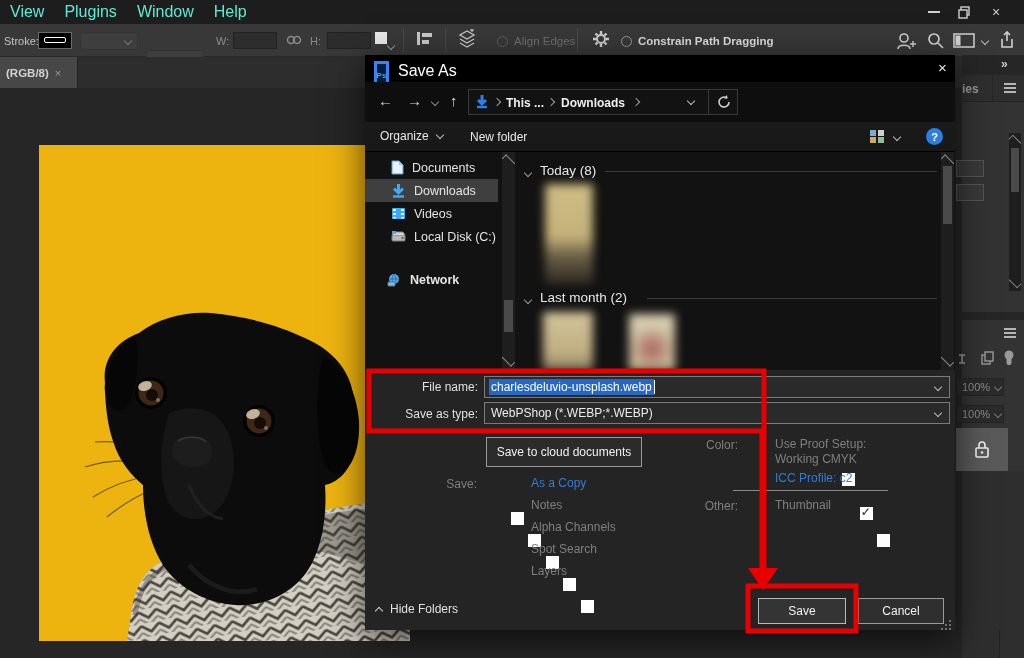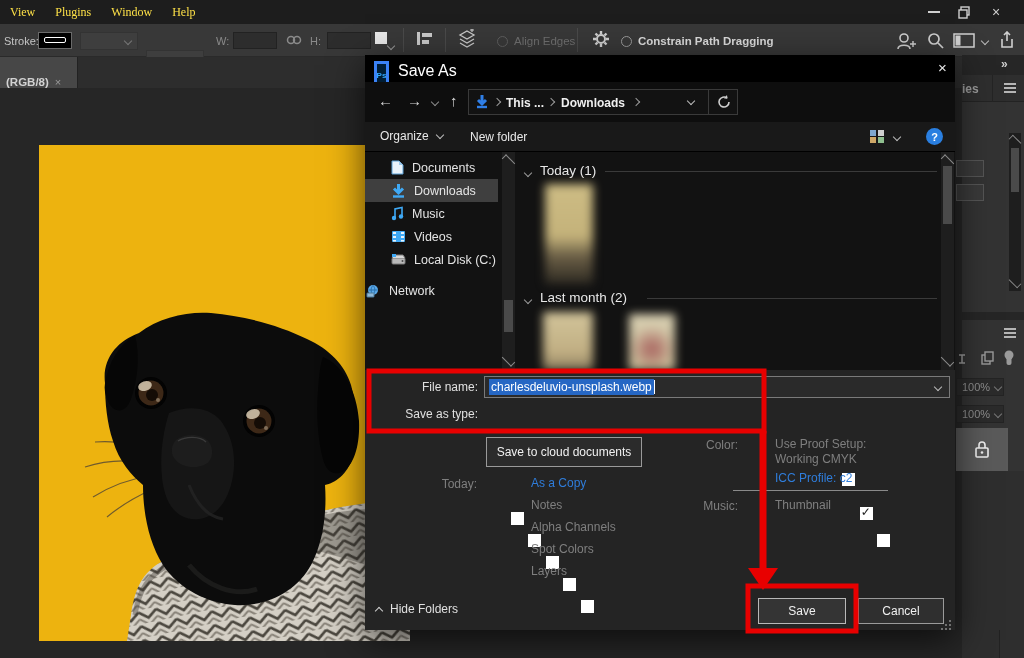--- a/index.html
+++ b/index.html
@@ -8,21 +8,21 @@
          font-family:"Liberation Sans",sans-serif;color:#ddd;background:#262626;}
   .abs{position:absolute;}
   .txt{white-space:nowrap;}
   
   .chev{display:inline-block;width:6px;height:6px;border-right:1.6px solid #999;border-bottom:1.6px solid #999;transform:rotate(45deg);}
   .chev.up{transform:rotate(-135deg);}
   .chev.right{transform:rotate(-45deg);}
   
   .hrow{display:flex;align-items:center;}
   
-  .menu-item{padding:0 10px;font-size:12px;color:#fde047;font-family:Liberation Serif, serif;}
+  .menu-item{padding:0 10px;font-size:16px;color:#5eead4;}
   
   .obox{background:#2d2d2d;border:1px solid #222;height:17px;}
   .odd{background:#3e3e3e;border:1px solid #333;height:18px;position:relative;}
   
   .navbtn{font-size:15px;color:#d8d8d8;}
   .crumbbox{background:#121212;border:1px solid #3a3a3a;}
   .sideitem{display:flex;align-items:center;height:23px;padding-left:26px;font-size:12.5px;color:#e4e4e4;}
   .sideitem .lbl{margin-left:8px;}
   .grouphdr{font-size:13.5px;color:#e8e8e8;}
   .thumb{filter:blur(5px);border-radius:2px;}
@@ -119,21 +119,21 @@
     <rect x="2.5" y="2.5" width="5" height="10" fill="#d0d0d0"></rect>
   </svg>
   <span class="chev abs" style="left:982px;top:38px;border-color:#bbb;"></span>
   <svg class="abs" style="left:999px;top:31px;" width="16" height="18">
     <path d="M3,8 V16 H13 V8" fill="none" stroke="#d0d0d0" stroke-width="1.6"></path>
     <path d="M8,1 V10 M5,4 L8,1 L11,4" fill="none" stroke="#d0d0d0" stroke-width="1.6"></path>
   </svg>
 
   
   <div class="abs" style="left:0;top:57px;width:962px;height:31px;background:#2d2d2d;"></div>
-  <div class="abs hrow" style="left:0;top:57px;width:78px;height:31px;background:#474747;border-right:1px solid #222;align-items:flex-end;">
+  <div class="abs hrow" style="left:0;top:57px;width:78px;height:31px;background:#474747;border-right:1px solid #222;">
     <span class="txt" style="margin-left:6px;font-size:11.5px;color:#d2d2d2;font-weight:bold;">(RGB/8)</span>
     <span style="margin-left:6px;font-size:11px;color:#9a9a9a;">×</span>
   </div>
 
   
   <div class="abs" style="left:0;top:88px;width:962px;height:570px;background:#262626;"></div>
 
   <svg class="abs" style="left:39px;top:145px;" width="371" height="496" viewBox="0 0 371 496">
     <defs>
       <pattern id="knit" width="18" height="14" patternUnits="userSpaceOnUse" patternTransform="rotate(-12)">
@@ -297,28 +297,20 @@
             <path d="M8,1 l4,4 h-4 Z" fill="#9fc8e8"></path>
           </svg>
         <span class="lbl txt">Documents</span>
       </div>
       <div class="sideitem" style="background:#3f3f3f;">
         <svg width="15" height="15">
             <path d="M7.5,1 V9 M3,5.5 L7.5,10 L12,5.5" stroke="#3fa9f5" stroke-width="3" fill="none"></path>
             <path d="M2,13.5 H13" stroke="#3fa9f5" stroke-width="2.4"></path>
           </svg>
         <span class="lbl txt">Downloads</span>
-      </div>
-      <div class="sideitem">
-        <svg width="13" height="15">
-            <path d="M4,12 V3 L11,1.5 V10.5" stroke="#3fa9f5" stroke-width="1.6" fill="none"></path>
-            <circle cx="3" cy="12" r="2.2" fill="#3fa9f5"></circle>
-            <circle cx="10" cy="10.5" r="2.2" fill="#3fa9f5"></circle>
-          </svg>
-        <span class="lbl txt">Music</span>
       </div>
       <div class="sideitem">
         <svg width="15" height="13">
             <rect x="1" y="1" width="13" height="11" rx="1" fill="#3fa9f5"></rect>
             <rect x="2" y="2" width="3" height="2" fill="#e8f2fa"></rect>
             <rect x="2" y="6" width="3" height="2" fill="#e8f2fa"></rect>
             <rect x="2" y="10" width="3" height="1.5" fill="#e8f2fa"></rect>
             <rect x="10" y="2" width="3" height="2" fill="#e8f2fa"></rect>
             <rect x="10" y="6" width="3" height="2" fill="#e8f2fa"></rect>
             <rect x="10" y="10" width="3" height="1.5" fill="#e8f2fa"></rect>
@@ -327,38 +319,38 @@
       </div>
       <div class="sideitem">
         <svg width="15" height="13">
             <rect x="1" y="5" width="13" height="6" rx="1" fill="#b8b8b8" stroke="#7a7a7a"></rect>
             <circle cx="11.5" cy="8" r="1" fill="#4a4a4a"></circle>
             <path d="M1,5 L3,2 H12 L14,5" fill="#d8d8d8" stroke="#7a7a7a"></path>
             <rect x="1" y="1" width="4" height="3" fill="#3fa9f5"></rect>
           </svg>
         <span class="lbl txt">Local Disk (C:)</span>
       </div>
-      <div class="sideitem" style="margin-top:8px;padding-left:0;">
+      <div class="sideitem" style="margin-top:20px;padding-left:21px;font-weight:bold;">
         <svg width="16" height="14">
             <circle cx="8" cy="6" r="5" fill="#5aa8e8"></circle>
             <path d="M3.5,6 h9 M8,1.5 c-2.5,2.5 -2.5,6.5 0,9 M8,1.5 c2.5,2.5 2.5,6.5 0,9" stroke="#2a6fa8" stroke-width="1" fill="none"></path>
             <rect x="2" y="9" width="7" height="4" rx="0.5" fill="#8fb8d8" stroke="#4a7a9a"></rect>
           </svg>
         <span class="lbl txt">Network</span>
       </div>
     </div>
 
     <div class="scrtrack" style="position:absolute;left:137px;top:0;width:13px;height:218px;">
       <span class="chev up scrarrow" style="top:6px;border-color:#8a8a8a;"></span>
       <div class="scrthumb" style="position:absolute;left:2px;top:148px;width:9px;height:32px;"></div>
       <span class="chev scrarrow" style="bottom:7px;border-color:#8a8a8a;"></span>
     </div>
 
     <span class="chev abs" style="left:160px;top:18px;border-color:#9a9a9a;"></span>
-    <div class="abs txt grouphdr" style="left:175px;top:11px;">Today (1)</div>
+    <div class="abs txt grouphdr" style="left:175px;top:11px;">Today (8)</div>
     <div class="abs" style="left:240px;top:19px;width:332px;height:1px;background:#3a3a3a;"></div>
     <div class="abs thumb" style="left:180px;top:32px;width:48px;height:100px;background:linear-gradient(#cdbc84 0%,#c4b27a 52%,#6b5f46 72%,#2e2a22 100%);"></div>
 
     <span class="chev abs" style="left:160px;top:145px;border-color:#9a9a9a;"></span>
     <div class="abs txt grouphdr" style="left:175px;top:138px;">Last month (2)</div>
     <div class="abs" style="left:282px;top:146px;width:290px;height:1px;background:#3a3a3a;"></div>
     <div class="abs thumb" style="left:178px;top:160px;width:50px;height:58px;background:linear-gradient(#d2c49a 0%,#c0ae82 70%,#8a7c5e 100%);"></div>
     <div class="abs thumb" style="left:264px;top:162px;width:46px;height:56px;background:radial-gradient(circle at 50% 62%, #a8625e 0%, rgba(168,98,94,0) 55%),linear-gradient(#d8cfb2 0%,#c8bb96 100%);"></div>
 
     <div class="scrtrack" style="position:absolute;left:576px;top:0;width:13px;height:218px;">
@@ -372,47 +364,51 @@
   <div class="abs" style="left:365px;top:370px;width:590px;height:260px;background:#242424;"></div>
 
   <div class="abs txt" style="left:395px;top:380px;width:83px;text-align:right;font-size:12px;color:#e0e0e0;">File name:</div>
   <div class="abs hrow" style="left:484px;top:376px;width:466px;height:22px;background:#2a2a2a;border:1px solid #7a7a7a;">
     <span class="txt" style="margin-left:4px;background:#2667c4;color:#fff;font-size:12px;padding:1px 2px;">charlesdeluvio-unsplash.webp</span>
     <div style="width:1px;height:14px;background:#fff;"></div>
     <span class="chev" style="position:absolute;right:8px;top:7px;border-color:#bbb;"></span>
   </div>
 
   <div class="abs txt" style="left:388px;top:407px;width:90px;text-align:right;font-size:12px;color:#e0e0e0;">Save as type:</div>
+  <div class="abs hrow" style="left:484px;top:402px;width:466px;height:22px;background:#2a2a2a;border:1px solid #7a7a7a;">
+    <span class="txt" style="margin-left:6px;color:#ececec;font-size:12px;">WebPShop (*.WEBP;*.WEBP)</span>
+    <span class="chev" style="position:absolute;right:8px;top:7px;border-color:#bbb;"></span>
+  </div>
 
   <div class="abs btn" style="left:486px;top:437px;width:156px;height:30px;background:#2b2b2b;border-color:#9a9a9a;">
     <span>Save to cloud documents</span>
   </div>
 
   
-  <div class="abs txt graylbl" style="left:440px;top:477px;width:37px;text-align:right;">Today:</div>
+  <div class="abs txt graylbl" style="left:440px;top:477px;width:37px;text-align:right;">Save:</div>
   <span class="cb abs" style="left:511px;top:475px;"></span>
   <div class="abs txt bluelbl" style="left:531px;top:476px;">As a Copy</div>
   <span class="cb abs" style="left:511px;top:497px;"></span>
   <div class="abs txt graylbl" style="left:531px;top:498px;">Notes</div>
   <span class="cb abs" style="left:511px;top:519px;"></span>
   <div class="abs txt graylbl" style="left:531px;top:520px;">Alpha Channels</div>
   <span class="cb abs" style="left:511px;top:541px;"></span>
-  <div class="abs txt graylbl" style="left:531px;top:542px;">Spot Colors</div>
+  <div class="abs txt graylbl" style="left:531px;top:542px;">Spot Search</div>
   <span class="cb abs" style="left:511px;top:563px;"></span>
   <div class="abs txt graylbl" style="left:531px;top:564px;">Layers</div>
 
   
   <div class="abs txt graylbl" style="left:698px;top:438px;width:40px;text-align:right;">Color:</div>
   <span class="cb abs" style="left:755px;top:436px;"></span>
   <div class="abs txt graylbl" style="left:775px;top:437px;">Use Proof Setup:</div>
   <div class="abs txt graylbl" style="left:775px;top:452px;">Working CMYK</div>
   <span class="cb checked abs" style="left:755px;top:470px;"></span>
   <div class="abs txt bluelbl" style="left:775px;top:471px;">ICC Profile:  c2</div>
   <div class="abs" style="left:733px;top:490px;width:155px;height:1px;background:#8a8a8a;"></div>
-  <div class="abs txt graylbl" style="left:698px;top:499px;width:40px;text-align:right;">Music:</div>
+  <div class="abs txt graylbl" style="left:698px;top:499px;width:40px;text-align:right;">Other:</div>
   <span class="cb abs" style="left:755px;top:497px;"></span>
   <div class="abs txt graylbl" style="left:775px;top:498px;text-align:center;">Thumbnail</div>
 
   
   <div class="abs hrow" style="left:376px;top:602px;">
     <span class="chev up" style="border-color:#cfcfcf;margin-right:8px;margin-top:4px;"></span>
     <span class="txt" style="font-size:12px;color:#e0e0e0;">Hide Folders</span>
   </div>
   <div class="abs btn" style="left:758px;top:598px;width:88px;height:26px;border-color:#b8b8b8;">
     <span>Save</span>

